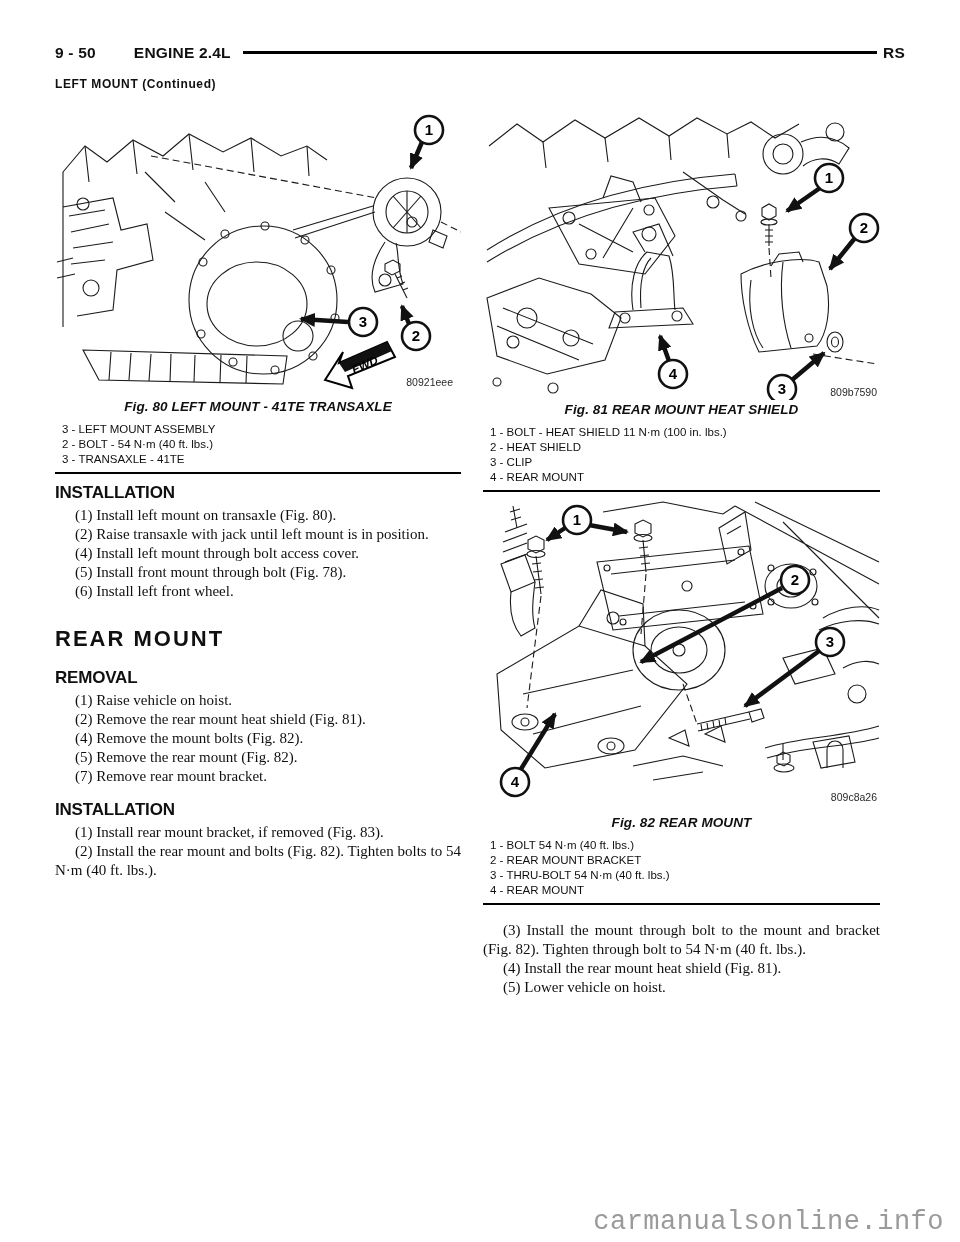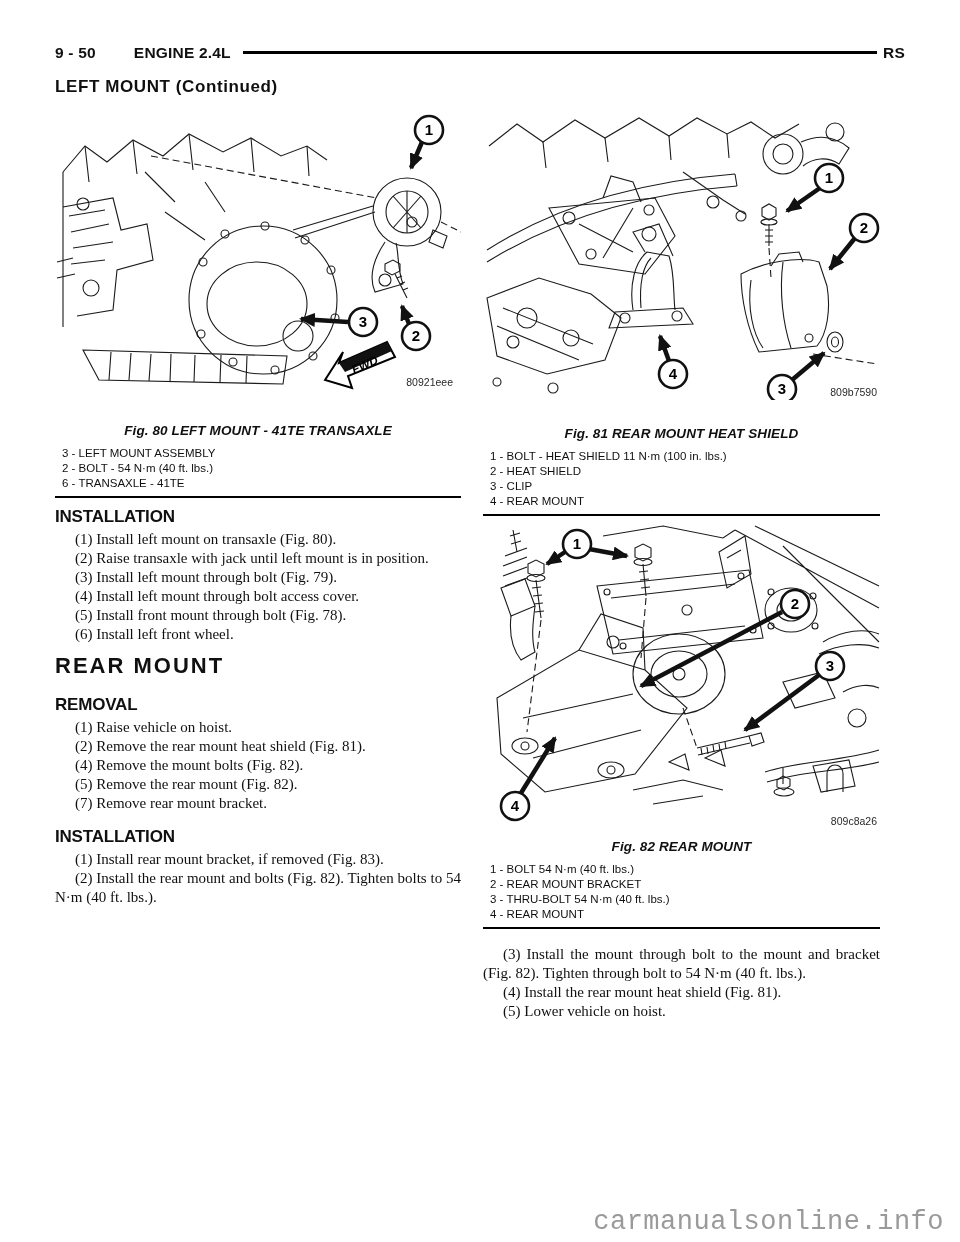--- a/index.html
+++ b/index.html
@@ -6,47 +6,47 @@
   #page{position:relative;width:960px;height:1242px;background:#ffffff;overflow:hidden;
         font-family:"Liberation Serif",serif;color:#101010;}
 
   
   .hdr{position:absolute;left:55px;top:44px;width:850px;display:flex;align-items:flex-start;
        font-family:"Liberation Sans",sans-serif;font-weight:bold;font-size:15.5px;letter-spacing:.2px;}
   .hdr .pgref{margin-right:38px;white-space:nowrap;}
   .hdr .rule{flex:1;border-top:3px solid #000;margin:7px 6px 0 12px;}
   .hdr .rs{white-space:nowrap;}
   .continued{position:absolute;left:55px;top:77px;font-family:"Liberation Sans",sans-serif;
-             font-weight:bold;font-size:17px;letter-spacing:.6px;}
+             font-weight:bold;font-size:12px;letter-spacing:.6px;}
 
   .col{position:absolute;top:112px;}
   #colL{left:55px;width:406px;}
   #colR{left:483px;width:397px;}
 
   .figwrap{position:relative;}
   svg{display:block;}
   .art path,.art circle,.art ellipse,.art line,.art polyline{fill:none;stroke:#1b1b1b;stroke-width:1.1;}
   .dash{stroke-dasharray:7 4;}
   .arrow{stroke:#111;stroke-width:4.5;fill:none;}
   .callout-c{fill:#fff;stroke:#111;stroke-width:2.6;}
   .callout-num{font:700 15px "Liberation Sans",sans-serif;fill:#000;text-anchor:middle;}
   .figcode{font:10.5px "Liberation Sans",sans-serif;fill:#2a2a2a;text-anchor:end;}
   .fwd-poly{fill:#fff;stroke:#000;stroke-width:2;}
   .fwd-band{fill:#111;stroke:none;}
   .fwd-text{font:italic 700 12px "Liberation Sans",sans-serif;fill:#000;}
 
-  .figcap{margin-top:26px;text-align:center;font-family:"Liberation Sans",sans-serif;
+  .figcap{margin-top:2px;text-align:center;font-family:"Liberation Sans",sans-serif;
           font-style:italic;font-weight:bold;font-size:13.5px;letter-spacing:.1px;}
   .legend{margin-top:8px;padding-left:7px;font-family:"Liberation Sans",sans-serif;
           font-size:11.5px;line-height:15px;}
   .sep{border:none;border-top:2px solid #000;margin:5px 0 0 0;}
 
   .h-sub{margin:9px 0 3px 0;font-family:"Liberation Sans",sans-serif;font-weight:bold;
          font-size:17px;letter-spacing:-.2px;}
-  .h-main{margin:9px 0 0 0;font-family:"Liberation Sans",sans-serif;font-weight:bold;
+  .h-main{margin:25px 0 0 0;font-family:"Liberation Sans",sans-serif;font-weight:bold;
           font-size:22px;letter-spacing:2px;}
   .steps p{margin:0;font-size:15px;line-height:19px;text-indent:20px;text-align:justify;}
   .gap14{margin-top:14px;} .gap16{margin-top:16px;}
 
   .watermark{position:absolute;right:16px;bottom:5px;font-family:Liberation Mono, monospace;
              font-size:27px;color:#9a9a9a;letter-spacing:.5px;}
 </style>
 </head>
 <body>
 
@@ -126,30 +126,29 @@
           <line class="arrow" x1="293" y1="210" x2="246" y2="207" marker-end="url(#ah80)"></line>
           <circle class="callout-c" cx="308" cy="210" r="14"></circle>
           <text class="callout-num" x="308" y="215">3</text>
         </g>
         <text class="figcode" x="398" y="274">80921eee</text>
       </svg>
       <div class="figcap">Fig. 80 LEFT MOUNT - 41TE TRANSAXLE</div>
       <div class="legend">
         <div>3 - LEFT MOUNT ASSEMBLY</div>
         <div>2 - BOLT - 54 N·m (40 ft. lbs.)</div>
-        <div>6 - TRANSAXLE - 41TE</div>
+        <div>3 - TRANSAXLE - 41TE</div>
       </div>
       <hr class="sep">
     </div>
 
     <div class="h-sub">INSTALLATION</div>
     <div class="steps">
       <p>(1) Install left mount on transaxle (Fig. 80).</p>
       <p>(2) Raise transaxle with jack until left mount is in position.</p>
-      <p>(3) Install left mount through bolt (Fig. 79).</p>
       <p>(4) Install left mount through bolt access cover.</p>
       <p>(5) Install front mount through bolt (Fig. 78).</p>
       <p>(6) Install left front wheel.</p>
     </div>
 
     <div class="h-main">REAR MOUNT</div>
 
     <div class="h-sub gap16">REMOVAL</div>
     <div class="steps">
       <p>(1) Raise vehicle on hoist.</p>

